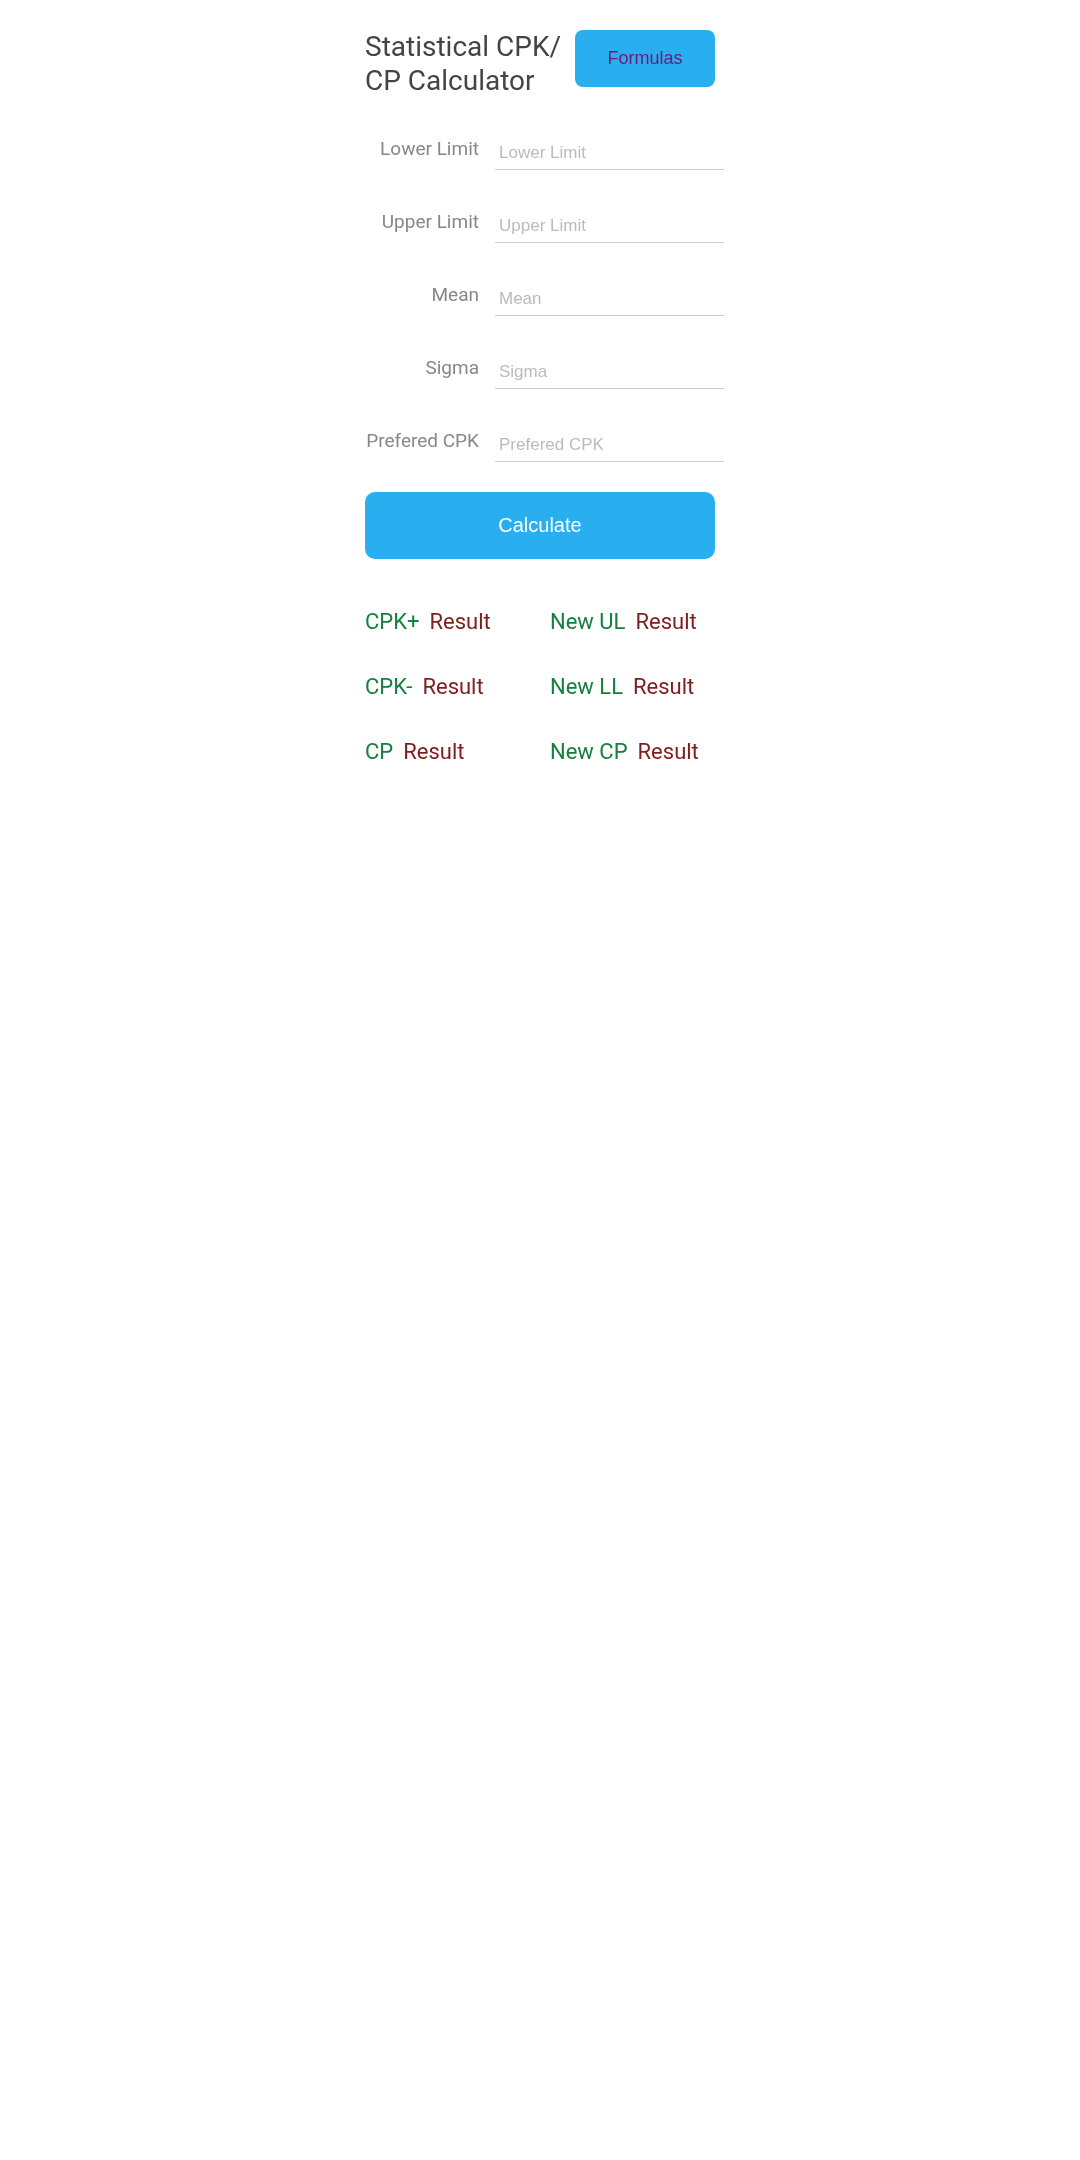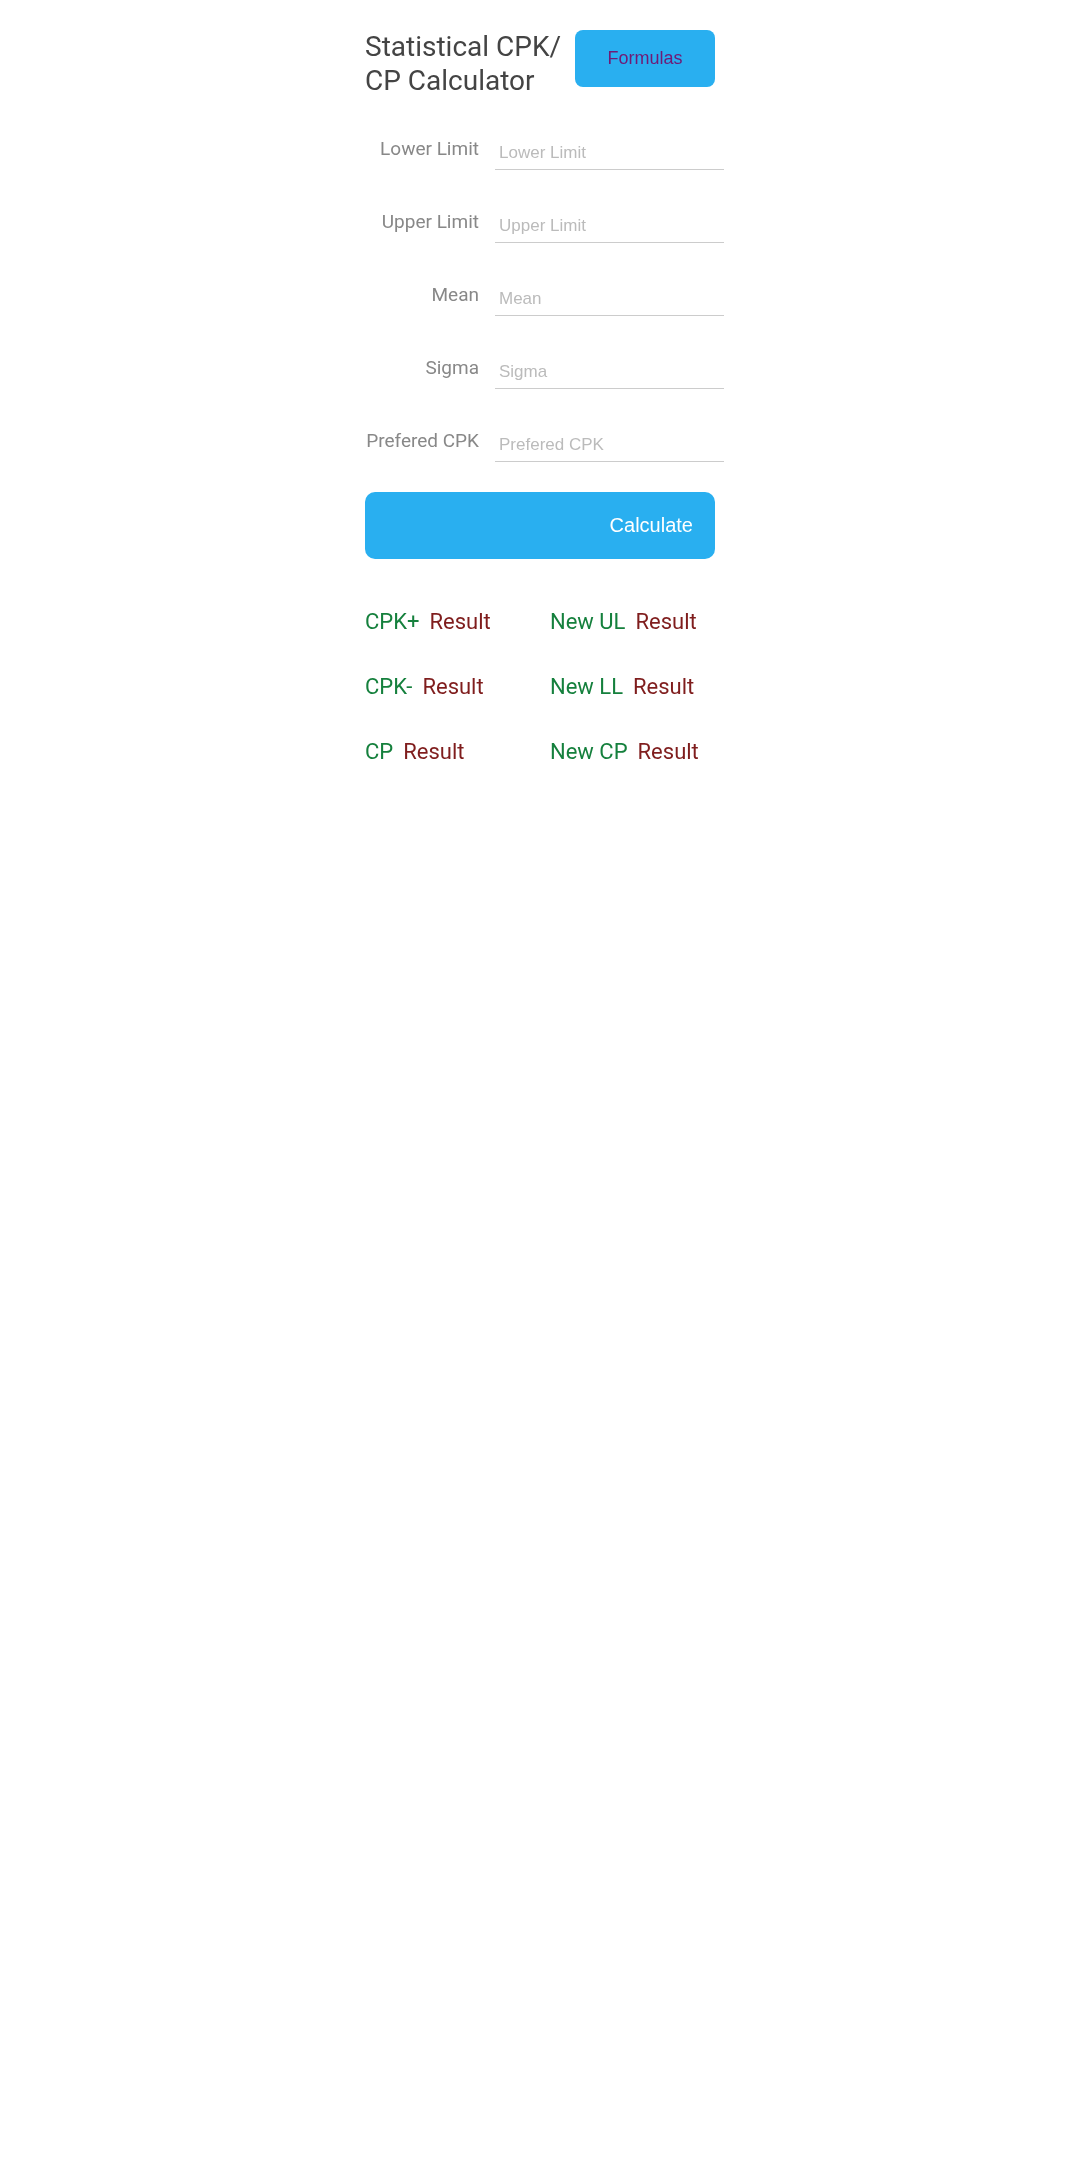--- a/index.html
+++ b/index.html
@@ -92,21 +92,21 @@
       background-color: #29aff0;
       color: #ffffff;
       border: none;
       border-radius: 10px;
       padding: 22px;
       font-size: 20px;
       font-weight: 400;
       cursor: pointer;
       margin-top: 20px;
       margin-bottom: 30px;
-      text-align: right;
+      text-align: center;
     }
 
     .results-section {
       margin-top: 10px;
     }
 
     .result-pair {
       display: flex;
       width: 100%;
       margin-bottom: 0;

